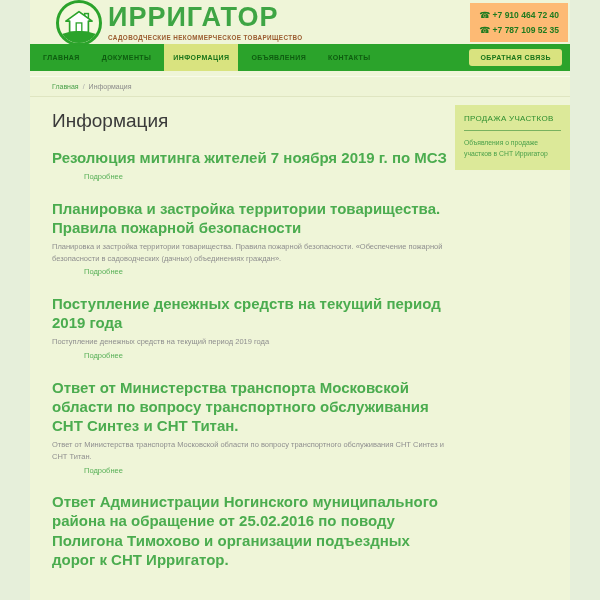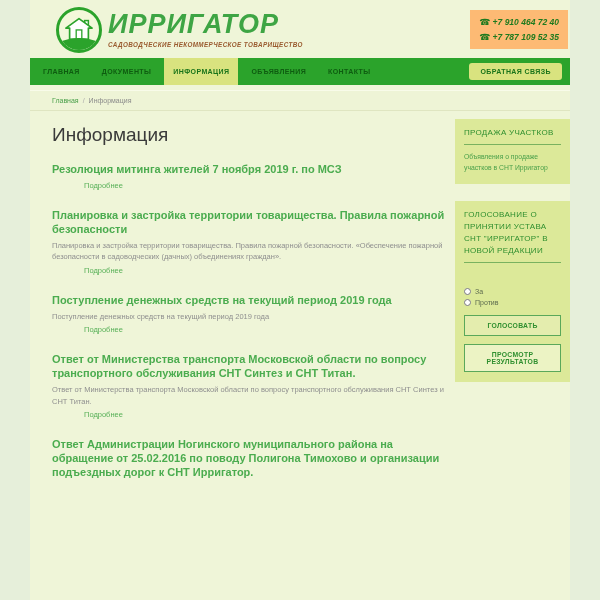--- a/index.html
+++ b/index.html
@@ -1,21 +1,21 @@
 <!DOCTYPE html>
 <html><head>
 <meta charset="utf-8">
 <style>
   * { margin:0; padding:0; box-sizing:border-box; }
   html,body { width:600px; height:600px; overflow:hidden; }
   body { background:#e6efda; font-family:"Liberation Sans","DejaVu Sans",sans-serif; }
   .container { width:540px; margin:0 auto; background:#eff5d8; min-height:600px; }
 
   
-  .header { display:flex; align-items:center; padding:6px 0 5px 26px; height:58px;font-style:italic; }
+  .header { display:flex; align-items:center; padding:6px 0 5px 26px; height:44px; }
   .logo { display:flex; align-items:center; cursor:pointer; }
   .logo-mark { width:46px; height:46px; border-radius:50%; border:3px solid #2ba32b;
                background:#f3f8da; position:relative; overflow:hidden; flex:0 0 auto; }
   .logo-ground { position:absolute; bottom:-2px; left:-6px; right:-6px; height:14px;
                background:#2ba32b; border-radius:50% 50% 0 0 / 90% 90% 0 0; }
   .logo-house { position:absolute; left:5px; top:6px; }
   .logo-text { margin-left:6px; }
   .logo-title { font-size:27px; font-weight:600; color:#3ea544; letter-spacing:1px; line-height:1; }
   .logo-sub { font-size:6.3px; font-weight:700; color:#9a5b2f; letter-spacing:.4px; margin-top:3px; }
   .phones { margin-left:auto; margin-right:2px; background:#fdba74; padding:5px 9px; }
@@ -38,21 +38,21 @@
   .breadcrumb a { color:#4aa04a; text-decoration:none; cursor:pointer; }
   .crumb-sep { margin:0 4px; color:#aaa; }
 
   
   .content { display:flex; padding-left:22px; }
   .left-col { width:395px; }
   .sidebar { width:115px; margin-left:8px; padding-top:8px; }
 
   .page-title { font-size:19px; font-weight:400; color:#3a3a3a; margin:13px 0 6px; }
 
-  .article h2 { font-size:11px; font-weight:700; color:#4bac4f; line-height:1.28;
+  .article h2 { font-size:15px; font-weight:700; color:#4bac4f; line-height:1.28;
               margin:16px 0 4px; cursor:pointer; }
   .article p.summary { font-size:7.5px; color:#8f8f8f; line-height:1.55; margin:2px 0; }
   .article a.link { display:block; font-size:7.5px; color:#57b057; text-decoration:none;
               line-height:1.55; cursor:pointer;padding-left:32px; }
   .article .pdf-link { margin-top:5px; }
 
   
   .widget { background:#dcE999; background:#dce999; padding:8px 9px 10px; margin-bottom:17px; }
   .widget h3 { font-size:8px; font-weight:400; color:#2f8f2f; letter-spacing:.3px;
               line-height:1.5; border-bottom:1px solid #79b25f; padding-bottom:5px; margin-bottom:7px; }
@@ -141,30 +141,16 @@
 
     </div>
 
     <div class="sidebar">
 
       <div class="widget">
         <h3>ПРОДАЖА УЧАСТКОВ</h3>
         <a class="side-link">Объявления о продаже участков в СНТ Ирригатор</a>
       </div>
 
-      <div class="widget">
-        <h3>ГОЛОСОВАНИЕ О ПРИНЯТИИ УСТАВА СНТ "ИРРИГАТОР" В НОВОЙ РЕДАКЦИИ</h3>
-        <div class="poll-gap"></div>
-        <label class="poll-option">
-          <input type="radio" name="poll" style="">
-          <span>За</span>
-        </label>
-        <label class="poll-option">
-          <input type="radio" name="poll" style="">
-          <span>Против</span>
-        </label>
-        <button class="btn-outline btn-vote">ГОЛОСОВАТЬ</button>
-        <button class="btn-outline btn-results">ПРОСМОТР РЕЗУЛЬТАТОВ</button>
-      </div>
 
     </div>
   </div>
 </div>
 
 </body></html>

